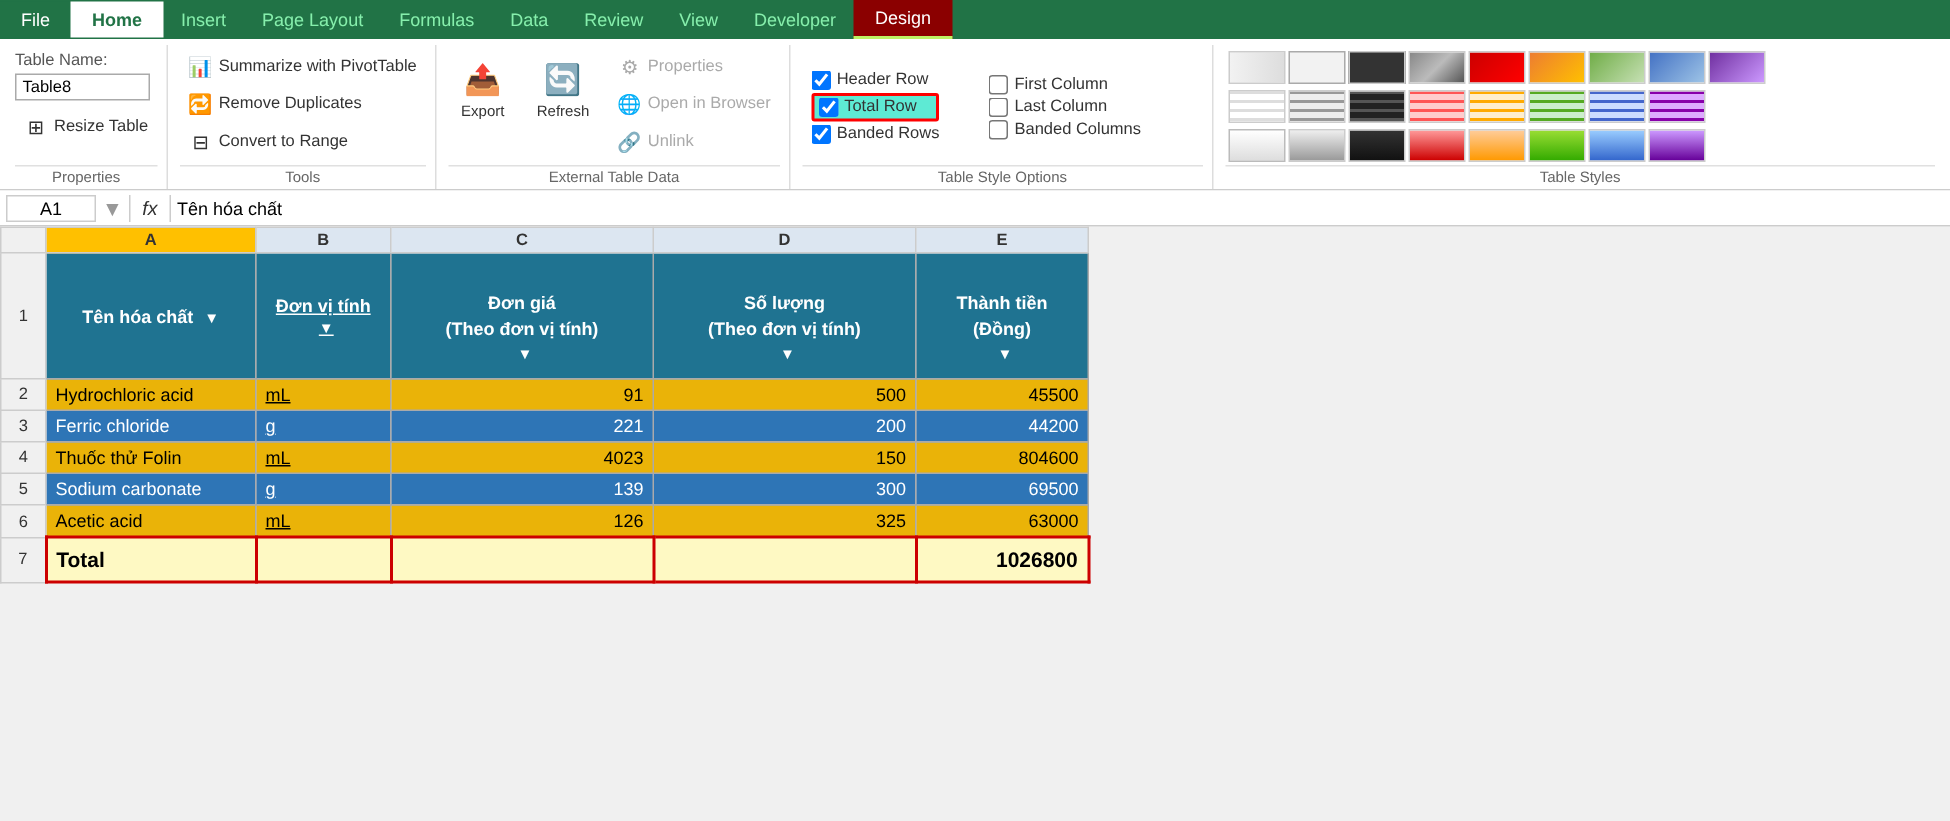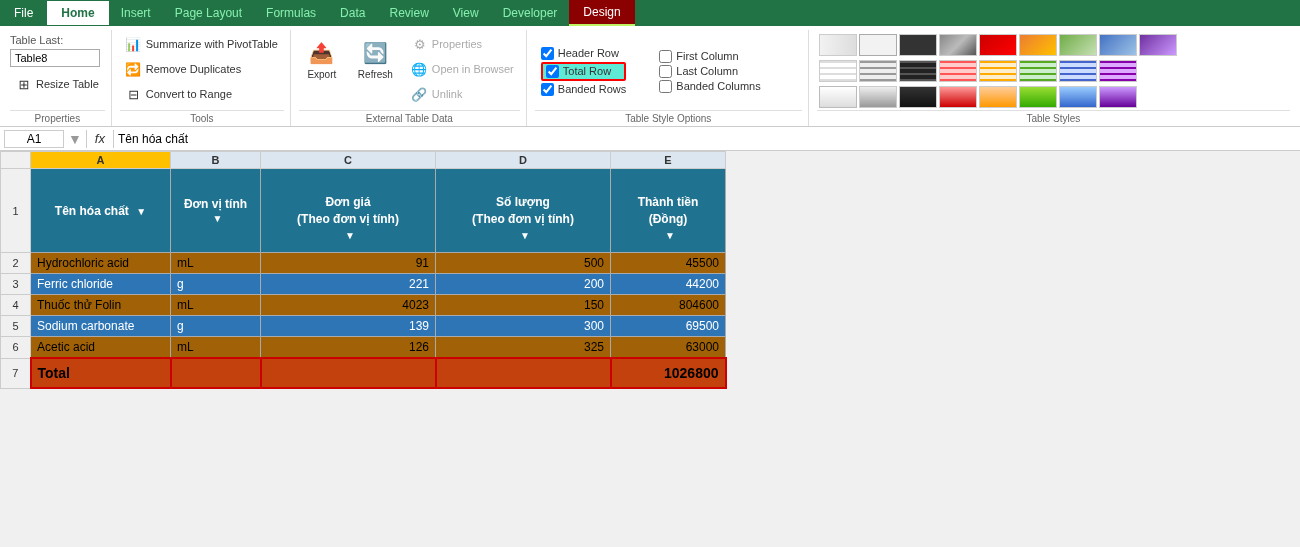--- a/index.html
+++ b/index.html
@@ -44,29 +44,29 @@
     .spreadsheet-container { overflow: auto; height: calc(100vh - 165px); }
     .spreadsheet { border-collapse: collapse; }
     .row-header, .col-header { background: #f0f0f0; border: 1px solid #ccc; font-size: 11px; color: #333; text-align: center; user-select: none; }
     .col-header { padding: 2px 6px; min-width: 30px; background: #dce6f1; font-weight: bold; }
     .row-header { padding: 2px 8px; width: 30px; background: #f0f0f0; }
     .corner-header { background: #f0f0f0; border: 1px solid #ccc; width: 30px; }
 
     
     .tbl-cell { border: 1px solid #aaa; padding: 3px 6px; font-size: 12px; }
     .header-cell { background: #1f7391; color: white; font-weight: bold; text-align: center; padding: 8px 6px; }
-    .data-cell-light { background: #a16207; margin-top: 38px; }
+    .data-cell-light { background: #eab308; margin-top: 38px; }
     .data-cell-dark { background: #2e75b6; color: white; }
     .data-right { text-align: right; }
-    .total-row-cell { background: #c2410c; border: 2px solid #c00; font-weight: bold; font-size: 14px; padding: 6px 6px; }
+    .total-row-cell { background: #fef9c3; border: 2px solid #c00; font-weight: bold; font-size: 14px; padding: 6px 6px; }
     .total-right { text-align: right; }
 
     
     .col-a { min-width: 140px; }
-    .col-b { min-width: 90px; }
+    .col-b { min-width: 90px; text-decoration: underline; }
     .col-c { min-width: 175px; }
     .col-d { min-width: 175px; }
     .col-e { min-width: 115px; }
 
     .active-col-header { background: #ffc000; font-weight: bold; }
 
     
     .sw1 { background: linear-gradient(to right, #f2f2f2, #ddd); }
     .sw7 { background: #333; }
   </style>
@@ -85,21 +85,21 @@
   <div class="tab-normal">Developer</div>
   <div class="tab-design">Design</div>
 </div>
 
 <div class="ribbon">
   <div class="ribbon-content">
 
     <div class="ribbon-group">
       <div class="ribbon-group-content">
         <div class="ribbon-col">
-          <div style="font-size:11px; color:#555; padding:2px 0;">Table Last:</div>
+          <div style="font-size:11px; color:#555; padding:2px 0;">Table Name:</div>
           <input type="text" style="width: 90px; border: 1px solid rgb(170, 170, 170); padding: 2px 4px; font-size: 11px;" value="Table8">
           <div class="ribbon-btn-small" style="margin-top:4px;">
             <span class="icon-small">⊞</span>
             <span>Resize Table</span>
           </div>
         </div>
       </div>
       <div class="ribbon-group-label">Properties</div>
     </div>
 

